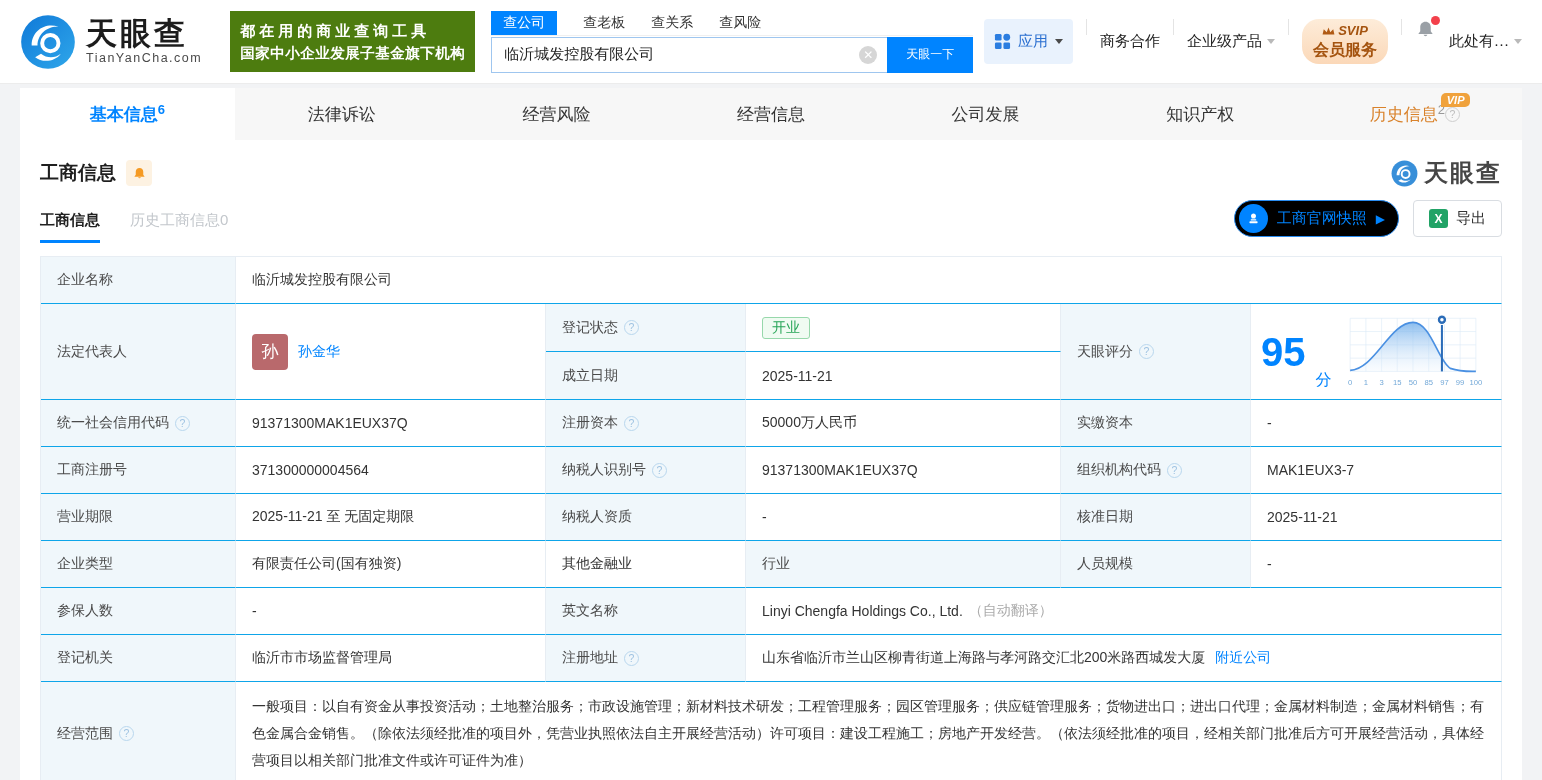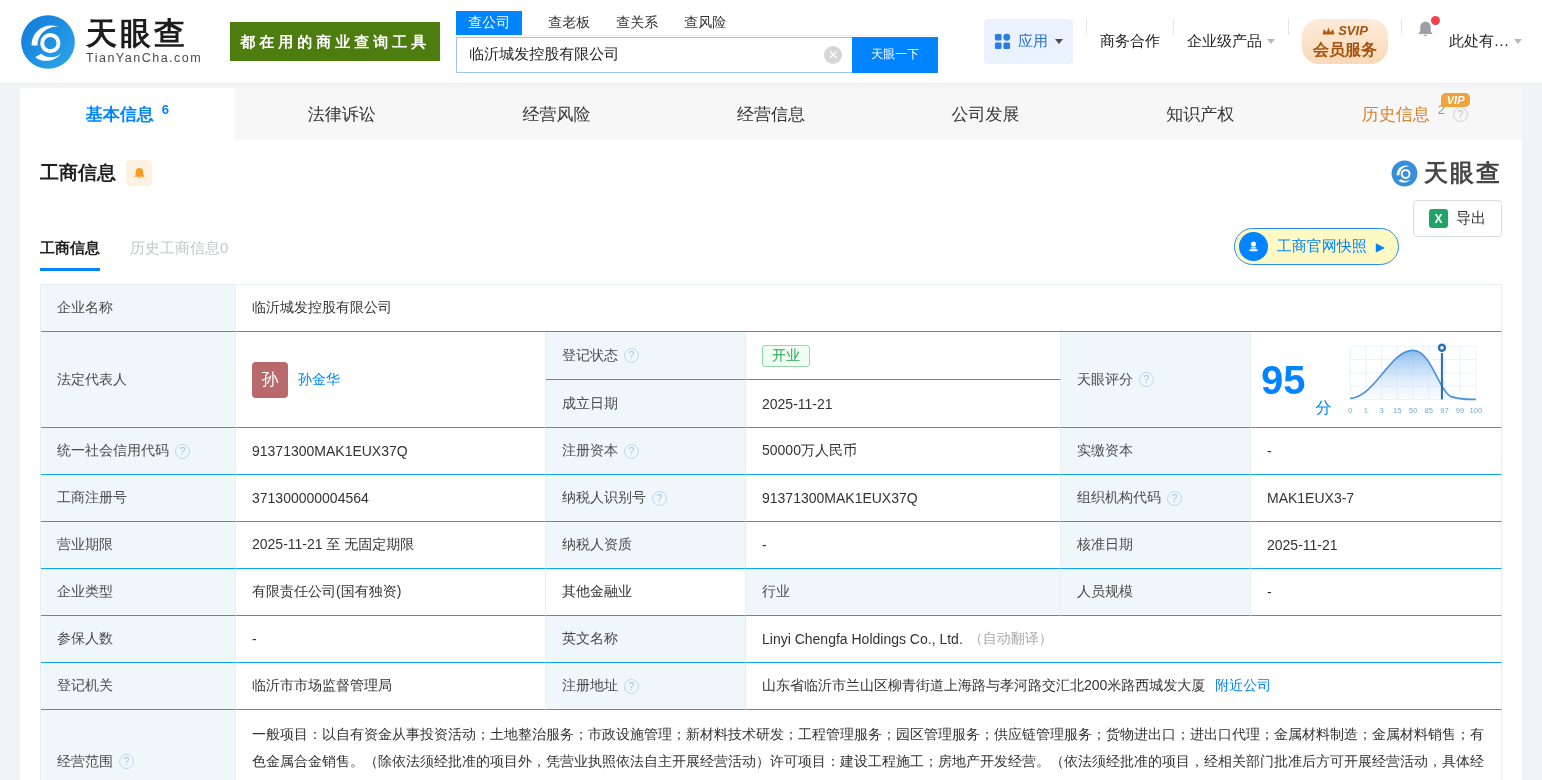--- a/index.html
+++ b/index.html
@@ -48,21 +48,21 @@
     padding:4px 11px; text-align:center; color:#a4530f; font-weight:700;
     line-height:1.3; cursor:pointer; }
   .svip .l1 { font-size:13px; font-style:italic; display:flex; align-items:center; gap:3px; justify-content:center; }
   .svip .l2 { font-size:16px; font-style:normal; }
   .bell-wrap { position:relative; cursor:pointer; display:flex; }
   .red-dot { position:absolute; top:-3px; right:-4px; width:9px; height:9px;
     border-radius:50%; background:#f3404b; }
   
   .tab-strip { margin:4px 20px 0; background:#f7f7f7; display:flex; height:52px; }
   .main-tab { flex:1; display:flex; align-items:center; justify-content:center;
-    font-size:17px; color:#333; gap:8px; position:relative; cursor:pointer; }
+    font-size:17px; color:#333; gap:0; position:relative; cursor:pointer; }
   .main-tab.active { background:#fff; color:#0084ff; font-weight:700; }
   .tab-count { font-size:13px; color:#0084ff; margin-top:-9px; }
   .main-tab.history { color:#d9822b; }
   .main-tab.history .tab-count { color:#999; }
   .vip-badge { position:absolute; left:calc(50% + 26px); top:5px; background:#f0a23c;
     color:#fff; font-size:11px; font-style:italic; font-weight:700;
     padding:1px 6px; border-radius:5px 5px 5px 0; }
   
   .content { background:#fff; margin:0 20px; height:640px; padding:16px 20px 0; }
   .section-head { display:flex; align-items:center; height:34px; }
@@ -72,21 +72,21 @@
   .watermark { margin-left:auto; display:flex; align-items:center; gap:6px; opacity:.95; }
   .wm-text { font-size:24px; font-weight:800; color:#3d3d3d; letter-spacing:2px; }
   .toolbar { display:flex; align-items:flex-end; margin-top:10px; }
   .subtabs { display:flex; gap:30px; font-size:15px; }
   .subtab { cursor:pointer; }
   .subtab.active { color:#222; font-weight:700; border-bottom:3px solid #0084ff; padding-bottom:10px; }
   .subtab.inactive { color:#c3c7cc; padding-bottom:13px; }
   .actions { margin-left:auto; display:flex; gap:14px; padding-bottom:6px; }
   .snapshot-btn { display:flex; align-items:center; gap:9px; border:1px solid #2a8cf0;
     color:#0084ff; border-radius:19px; padding:3px 13px 3px 4px; font-size:15px;
-    background:#fef9c3; cursor:pointer; font-family:inherit;margin-top:28px; }
+    background:#000000; cursor:pointer; font-family:inherit; }
   .stamp-circle { width:29px; height:29px; border-radius:50%; background:#0084ff;
     display:flex; align-items:center; justify-content:center; }
   .chev { font-size:12px; color:#0084ff; }
   .export-btn { display:flex; align-items:center; gap:8px; border:1px solid #d9dde2;
     border-radius:4px; padding:0 15px; font-size:15px; color:#333; background:#fff;
     height:37px; cursor:pointer; font-family:inherit; }
   .xls-icon { width:19px; height:19px; background:#21a366; border-radius:3px; color:#fff;
     font-size:12px; font-weight:700; display:flex; align-items:center; justify-content:center; }
   
   .info-table { margin-top:13px; display:grid;
@@ -133,20 +133,21 @@
       <circle cx="26" cy="25" r="7" fill="none" stroke="#fff" stroke-width="3.4"></circle>
       <path d="M13 37 C19 42 30 41 35 34 C30 38 23 38 18 34 Z" fill="#fff"></path>
     </svg>
     <div class="logo-txt">
       <span class="logo-cn">天眼查</span>
       <span class="logo-en">TianYanCha.com</span>
     </div>
   </div>
   <div class="promo">
     <div class="promo-l1">都在用的商业查询工具</div>
+    <div class="promo-l2">国家中小企业发展子基金旗下机构</div>
   </div>
   <div class="search-block">
     <div class="search-tabs">
       <span class="stab active">查公司</span>
       <span class="stab">查老板</span>
       <span class="stab">查关系</span>
       <span class="stab">查风险</span>
     </div>
     <div class="search-row">
       <div class="search-wrap">

